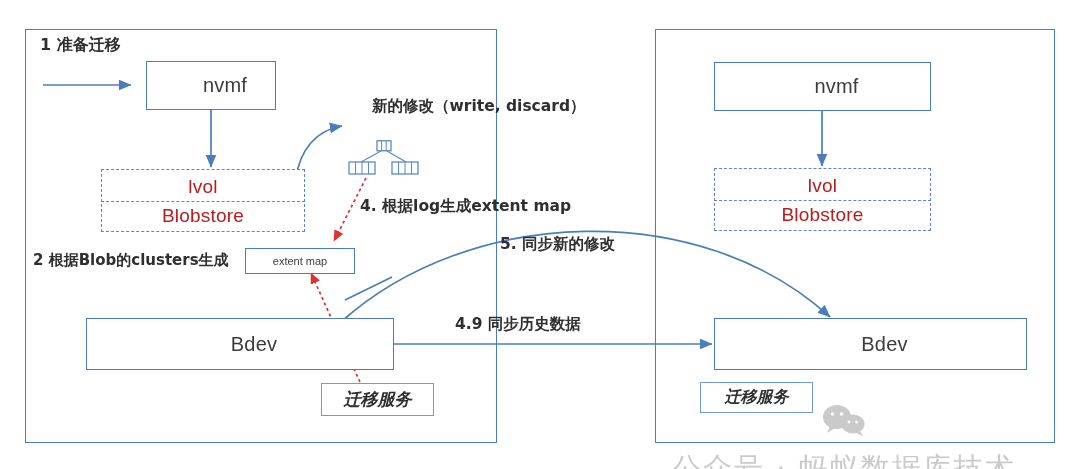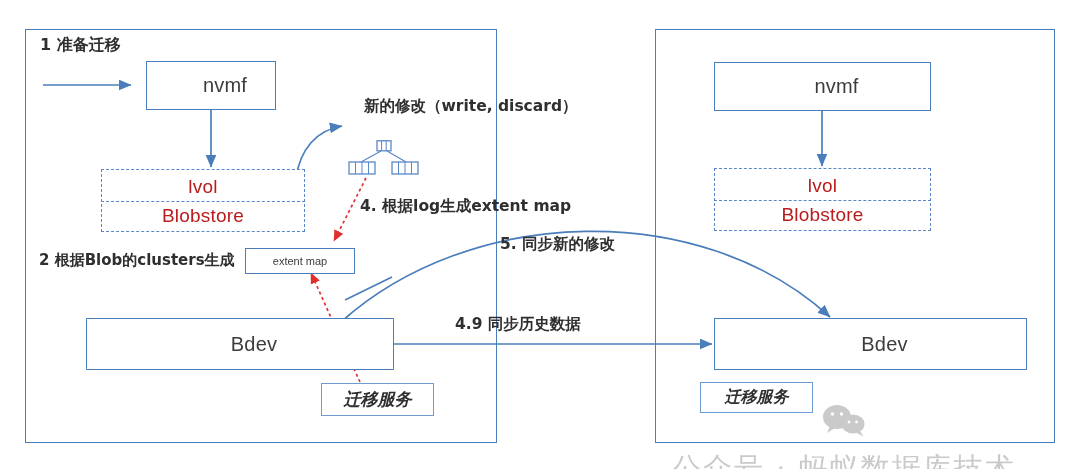--- a/index.html
+++ b/index.html
@@ -180,21 +180,21 @@
   <div class="node-box solid-box" style="left:146px; top:61px; width:130px; height:49px;">
     <span>nvmf</span>
   </div>
 
   <div class="node-box dashed-box" style="left:101px; top:169px; width:204px; height:63px; display:block;">
     <div class="stack-row" style="top:3px; height:28px;">lvol</div>
     <div class="divider" style="top:31px;"></div>
     <div class="stack-row" style="top:32px; height:28px;">Blobstore</div>
   </div>
 
-  <div class="label cjk" style="left:33px; top:249px; font-size:15px;margin-left:6px;">2 根据Blob的clusters生成</div>
+  <div class="label cjk" style="left:33px; top:249px; font-size:15px;">2 根据Blob的clusters生成</div>
 
   <div class="small-box" style="left:245px; top:248px; width:110px; height:26px;">
     <span>extent map</span>
   </div>
 
   <div class="node-box solid-box" style="left:86px; top:318px; width:308px; height:52px;">
     <span>Bdev</span>
   </div>
 
   <div class="svc-box" style="left:321px; top:383px; width:113px; height:33px; font-size:17px;">
@@ -212,21 +212,21 @@
       <line x1="7.5" y1="22" x2="7.5" y2="34" stroke="#5b86c9" stroke-width="1"></line>
       <line x1="14" y1="22" x2="14" y2="34" stroke="#5b86c9" stroke-width="1"></line>
       <line x1="20.5" y1="22" x2="20.5" y2="34" stroke="#5b86c9" stroke-width="1"></line>
       <rect x="44" y="22" width="26" height="12" fill="#ffffff" stroke="#5b86c9" stroke-width="1.3"></rect>
       <line x1="50.5" y1="22" x2="50.5" y2="34" stroke="#5b86c9" stroke-width="1"></line>
       <line x1="57" y1="22" x2="57" y2="34" stroke="#5b86c9" stroke-width="1"></line>
       <line x1="63.5" y1="22" x2="63.5" y2="34" stroke="#5b86c9" stroke-width="1"></line>
     </svg>
   </div>
 
-  <div class="label cjk" style="left:364px; top:95px;">新的修改（write, discard）</div>
+  <div class="label cjk" style="left:372px; top:95px;">新的修改（write, discard）</div>
 
   <div class="label cjk" style="left:360px; top:195px;">4. 根据log生成extent map</div>
 
   <div class="label cjk" style="left:500px; top:233px;">5. 同步新的修改</div>
 
   <div class="label cjk" style="left:455px; top:313px;">4.9 同步历史数据</div>
 
   <div class="panel" style="left:655px; top:29px; width:400px; height:414px;"></div>
 
   <div class="node-box solid-box" style="left:714px; top:62px; width:217px; height:49px;">

